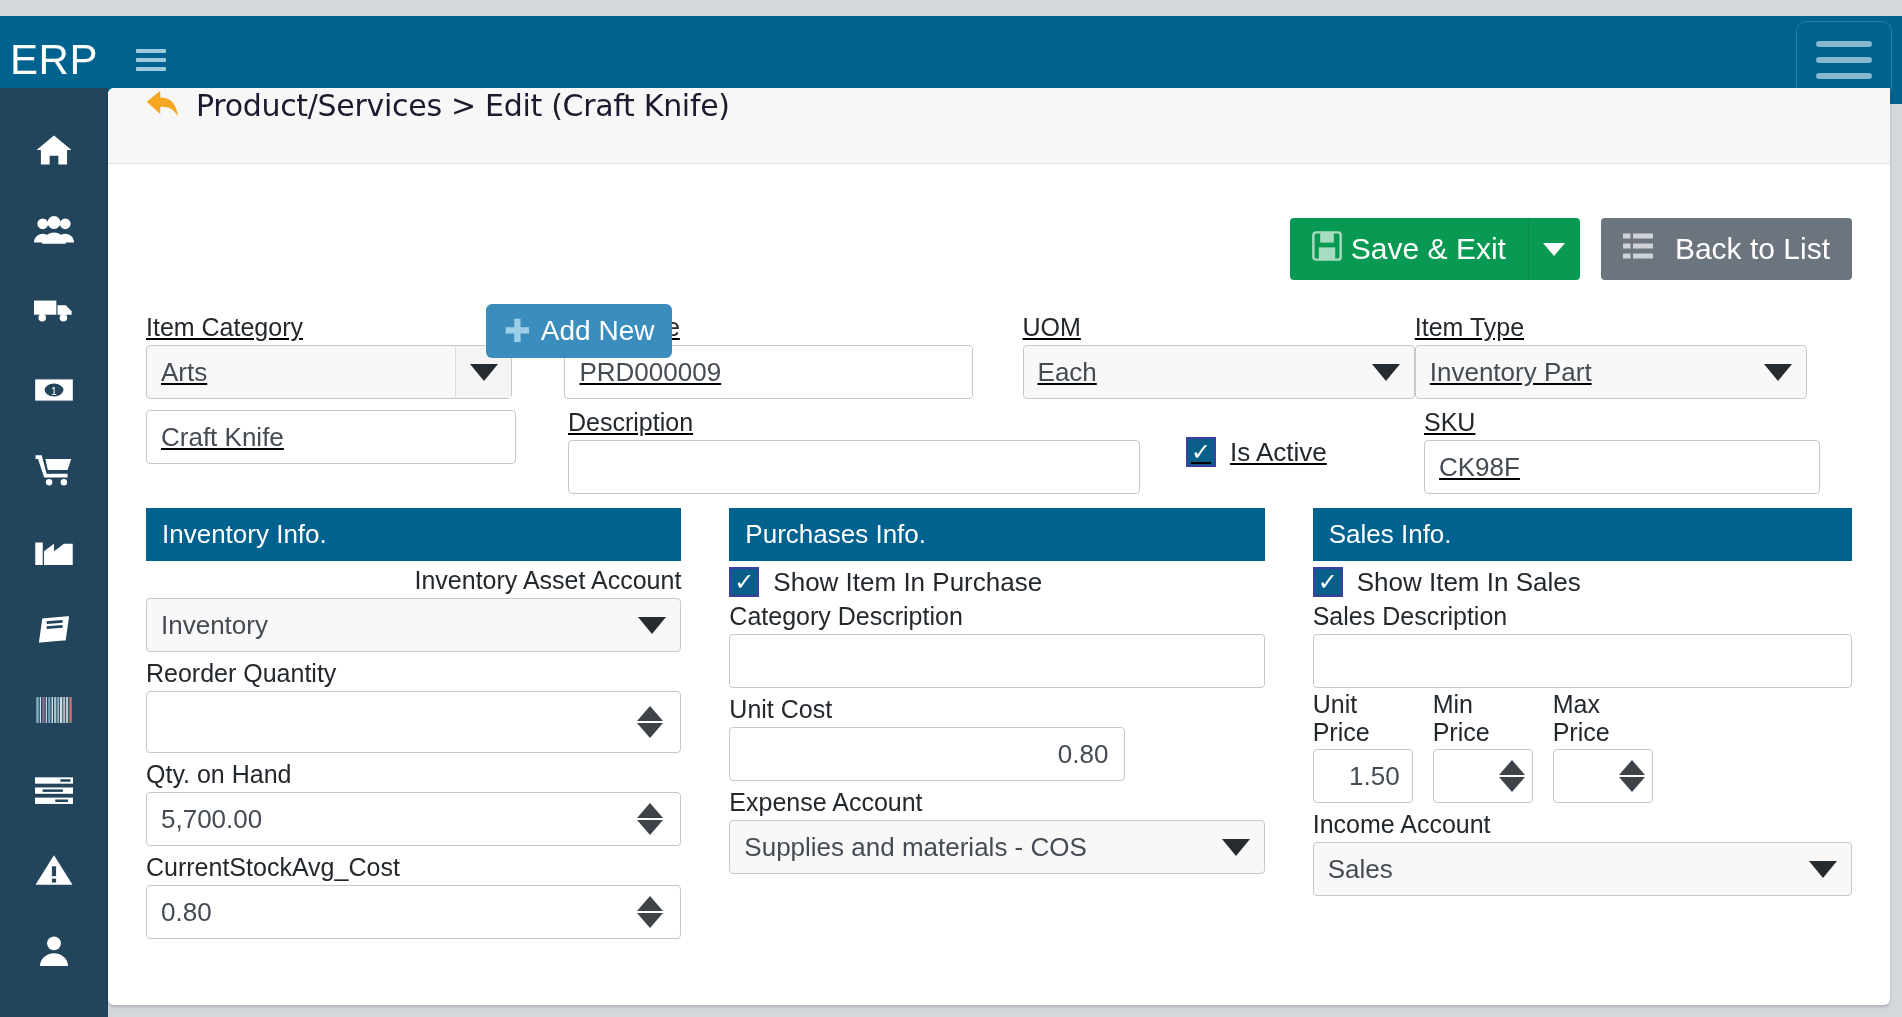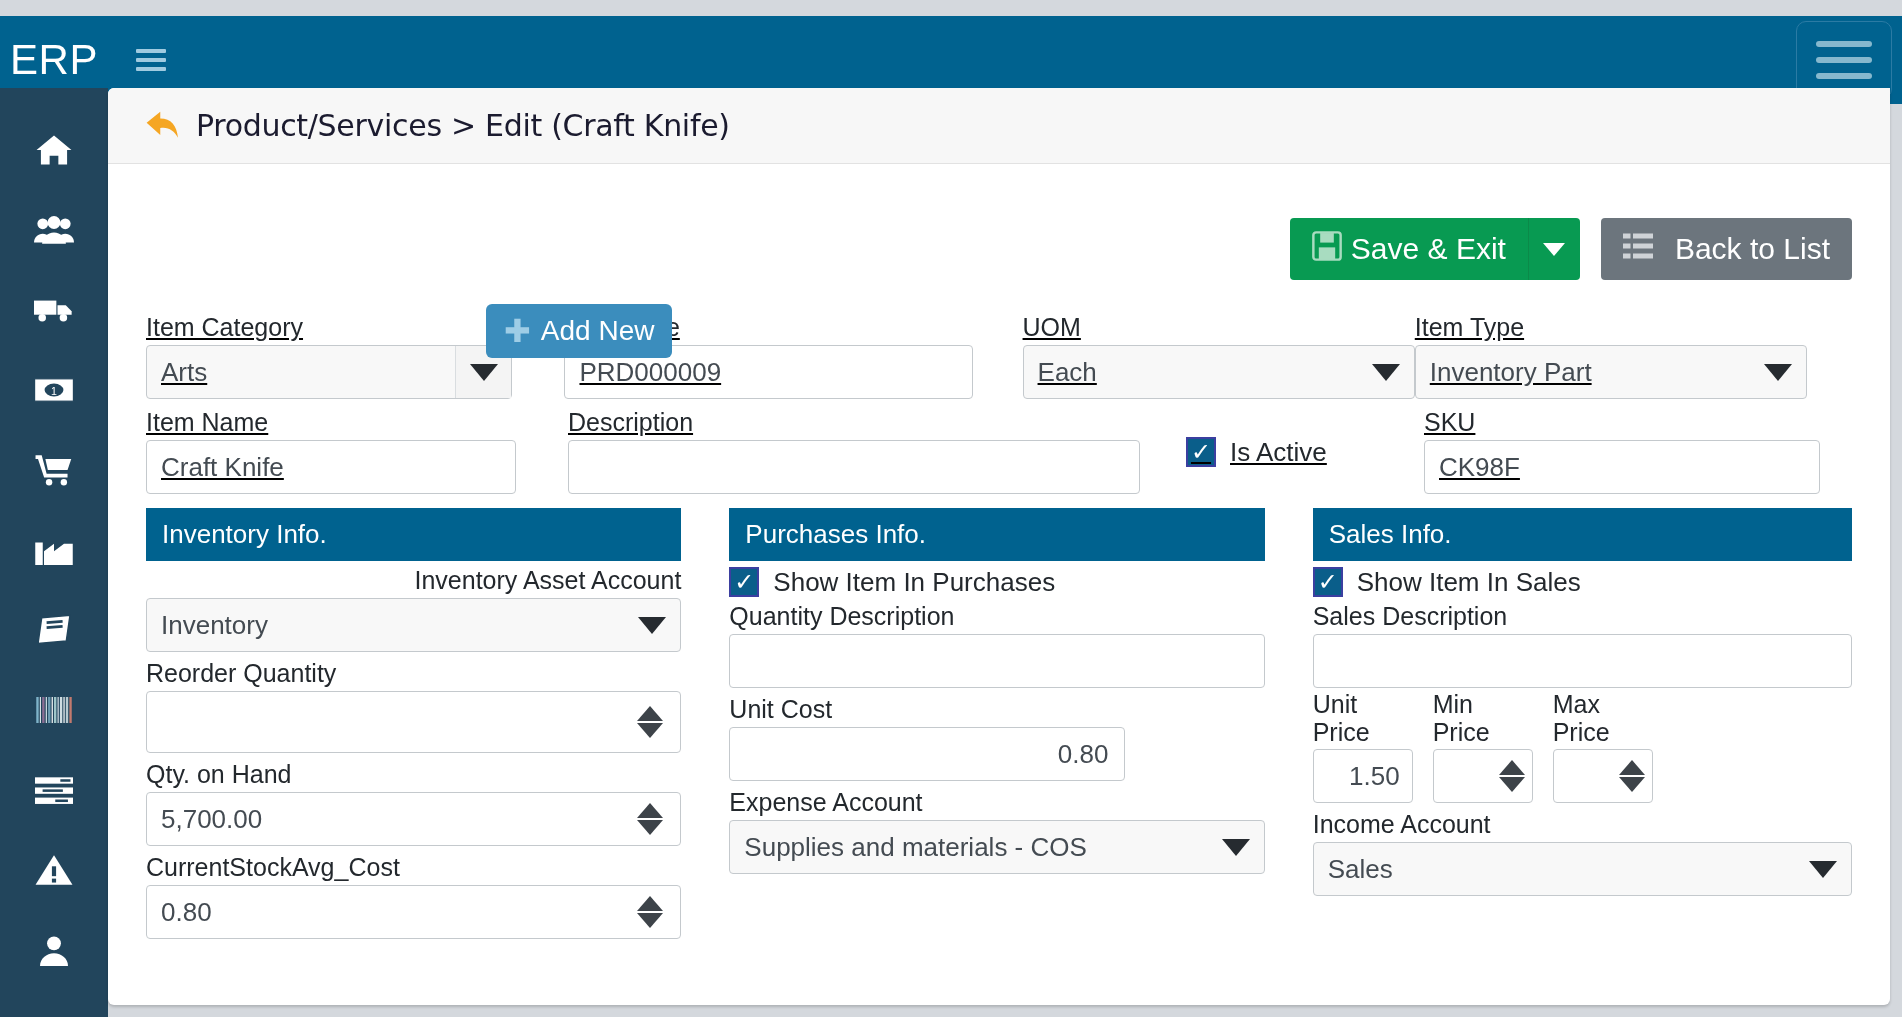--- a/index.html
+++ b/index.html
@@ -65,21 +65,21 @@
     width: 1782px; height: 917px;
     background: #ffffff;
     border-radius: 6px 0 6px 6px;
     box-shadow: 0 2px 3px rgba(0,0,0,0.18);
     overflow: hidden;
   }
   #crumbbar {
     height: 76px; width: 100%;
     background: #f7f7f7;
     border-bottom: 1px solid #e2e2e2;
-    display: flex; align-items: center;
+    display: flex; align-items: flex-start;
     padding-left: 38px;
   }
   #back-arrow { margin-right: 16px; display: block; }
   #crumb-text {
     font-size: 30px; color: #1b1b2f;
     font-family: "DejaVu Sans", sans-serif;
     letter-spacing: -0.3px;
   }
 
   #form-area { padding: 0 38px; position: relative; }
@@ -410,21 +410,20 @@
             </div>
           </div>
           <button id="addnew">
             <span class="plus">✚</span>
             <span>Add New</span>
           </button>
         </div>
 
         <div class="col-grid" style="margin-top:8px;">
           <div class="bcol" id="bc1b" style="width:370px;margin-right:52px;">
-            <div class="lbl">Item Name</div>
             <div class="ctl">
               <span>Craft Knife</span>
             </div>
           </div>
           <div class="bcol" style="width:572px;margin-right:46px;">
             <div class="lbl">Description</div>
             <div class="ctl blank">
               <span></span>
             </div>
           </div>
@@ -478,23 +477,23 @@
             <span class="tri-up"></span>
             <span class="tri-dn"></span>
           </span>
         </div>
       </div>
 
       <div id="pan-pur">
         <div class="panel-head">Purchases Info.</div>
         <div class="cbrow" style="margin-top:6px;">
           <span class="cb">✓</span>
-          <span class="lbl">Show Item In Purchases</span>
-        </div>
-        <div class="lbl" style="margin-top:4px;">Quantity Description</div>
+          <span class="lbl">Show Item In Purchase</span>
+        </div>
+        <div class="lbl" style="margin-top:4px;">Category Description</div>
         <div class="ctl blank">
           <span></span>
         </div>
         <div class="lbl" style="margin-top:6px;">Unit Cost</div>
         <div class="ctl amount" style="width:396px;">
           <span>0.80</span>
         </div>
         <div class="lbl" style="margin-top:6px;">Expense Account</div>
         <div class="ctl sel">
           <span>Supplies and materials - COS</span>

